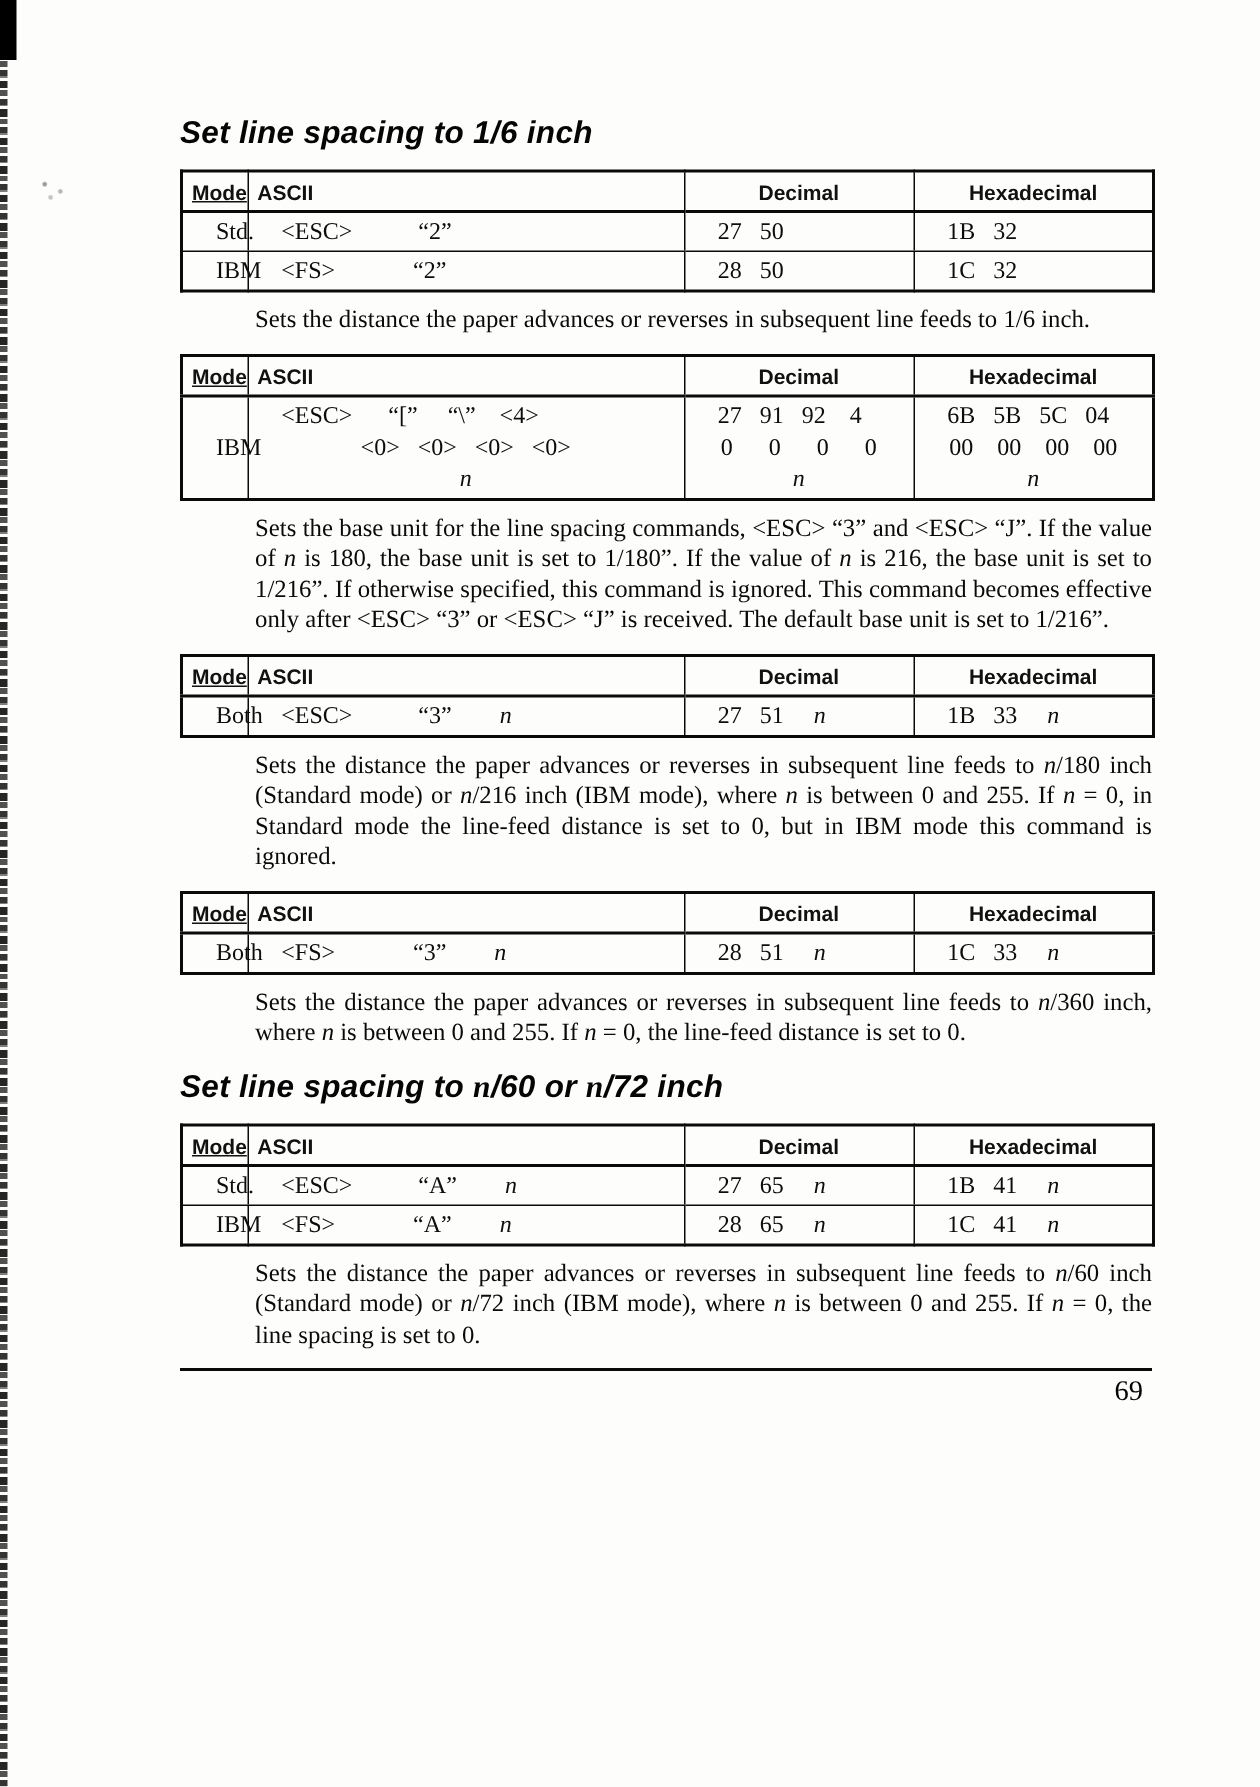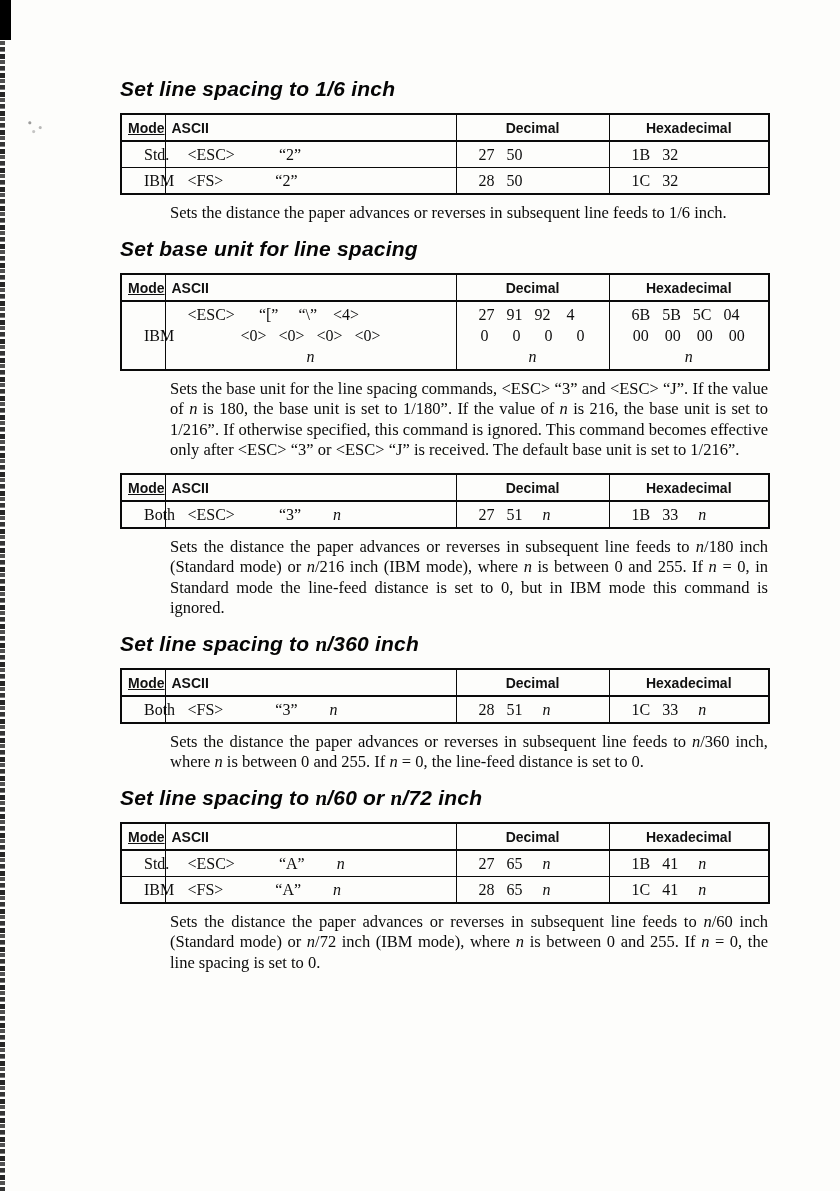--- a/index.html
+++ b/index.html
@@ -127,21 +127,20 @@
               <td class="col-1"><div class="cell-line">&lt;FS&gt;             “2”</div></td>
               <td class="col-2"><div class="cell-line">28   50</div></td>
               <td class="col-3"><div class="cell-line">1C   32</div></td>
             </tr>
           </tbody>
     </table>
     <p class="body-text">Sets the distance the paper advances or reverses in subsequent line feeds to 1/6 inch.</p>
   </section>
 
   <section class="cmd-section">
-    <h2 class="section-title">Set base unit for line spacing</h2>
     <table class="cmd-table">
       <colgroup>
         <col style="width:44px">
             <col style="width:291px">
             <col style="width:153px">
             <col style="width:160px">
       </colgroup>
       <thead>
         <tr>
               <th class="col-0">Mode</th>
@@ -184,21 +183,20 @@
               <td class="col-1"><div class="cell-line">&lt;ESC&gt;           “3”        <i>n</i></div></td>
               <td class="col-2"><div class="cell-line">27   51     <i>n</i></div></td>
               <td class="col-3"><div class="cell-line">1B   33     <i>n</i></div></td>
             </tr>
           </tbody>
     </table>
     <p class="body-text">Sets the distance the paper advances or reverses in subsequent line feeds to <i>n</i>/180 inch (Standard mode) or <i>n</i>/216 inch (IBM mode), where <i>n</i> is between 0 and 255. If <i>n</i> = 0, in Standard mode the line-feed distance is set to 0, but in IBM mode this command is ignored.</p>
   </section>
 
   <section class="cmd-section">
-    <h2 class="section-title">Set line spacing to <i>n</i>/360 inch</h2>
     <table class="cmd-table">
       <colgroup>
         <col style="width:44px">
             <col style="width:291px">
             <col style="width:153px">
             <col style="width:160px">
       </colgroup>
       <thead>
         <tr>
               <th class="col-0">Mode</th>
@@ -247,13 +245,17 @@
               <td class="col-0"><div class="cell-line">IBM</div></td>
               <td class="col-1"><div class="cell-line">&lt;FS&gt;             “A”        <i>n</i></div></td>
               <td class="col-2"><div class="cell-line">28   65     <i>n</i></div></td>
               <td class="col-3"><div class="cell-line">1C   41     <i>n</i></div></td>
             </tr>
           </tbody>
     </table>
     <p class="body-text">Sets the distance the paper advances or reverses in subsequent line feeds to <i>n</i>/60 inch (Standard mode) or <i>n</i>/72 inch (IBM mode), where <i>n</i> is between 0 and 255. If <i>n</i> = 0, the line spacing is set to 0.</p>
   </section>
 </div>
+  <div class="footer">
+    <div class="footer-rule"></div>
+    <div class="page-number">69</div>
+  </div>
 </div>
 
 </body></html>

